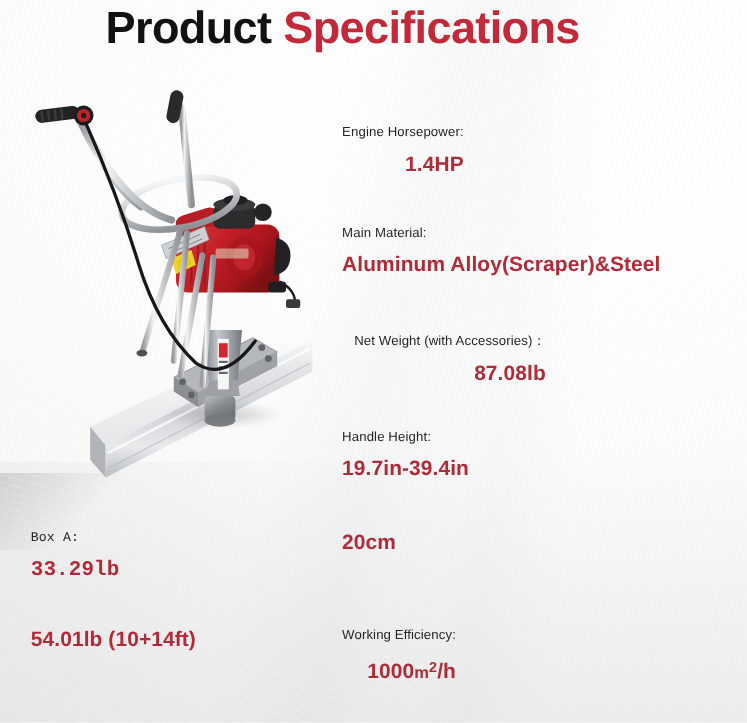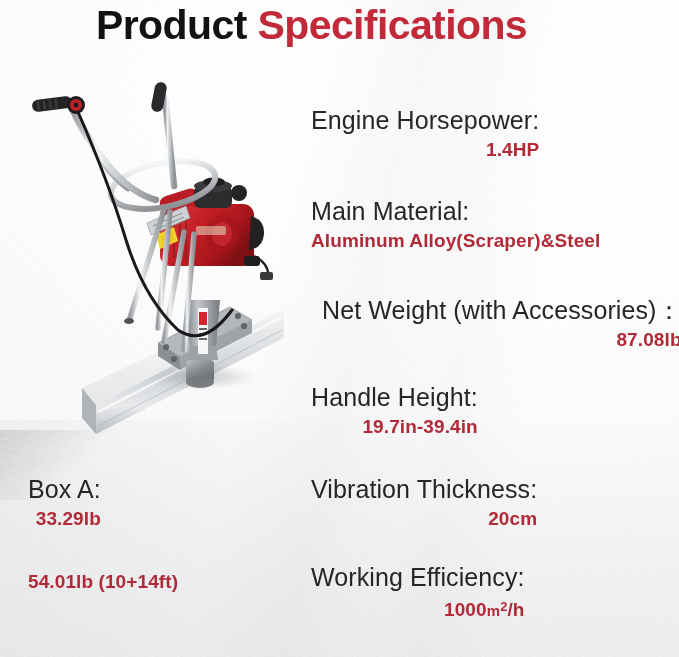--- a/index.html
+++ b/index.html
@@ -54,42 +54,42 @@
     font-weight:700; letter-spacing:-.6px;
     white-space:nowrap;
   }
   #title .dark { color:#121212; }
   #title .red  { color:#C22A3A; }
 
   
   .spec { position:absolute; white-space:nowrap; }
   .spec .lbl {
     display:block;
-    font-size:25px; line-height:25px;
+    font-size:12px; line-height:25px;
     color:#262626; font-weight:400; letter-spacing:.1px;
   }
   .spec .val {
     display:block;
     margin-top:4px;
     font-size:19px; line-height:25px;
     color:#B02A37; font-weight:700; letter-spacing:.1px;text-align:right;
   }
   .val .sup { font-size:13px; vertical-align:.38em; }
   .val .unit-m { font-size:15px; }
 
   
   #s-hp   { left:311px; top:108px; }
   #s-mat  { left:311px; top:199px; }
   #s-net  { left:322px; top:298px; }
   #s-hh   { left:311px; top:385px; }
   #s-vib  { left:311px; top:477px; }
   #s-eff  { left:311px; top:565px; }
 
   
-  #s-boxa { left:28px; top:477px; }
+  #s-boxa { left:28px; top:477px;font-family:Liberation Mono, monospace; }
   #s-boxb { left:28px; top:565px; }
 
   
   #photo {
     position:absolute; left:8px; top:60px;
     width:300px; height:400px;
   }
 
   
   #photo .ground-shadow {
@@ -281,21 +281,20 @@
     <span class="lbl">Net Weight (with Accessories)：</span>
     <span class="val">87.08lb</span>
   </div>
 
   <div class="spec" id="s-hh">
     <span class="lbl">Handle Height:</span>
     <span class="val">19.7in-39.4in</span>
   </div>
 
   <div class="spec" id="s-vib">
-    <span class="lbl">Vibration Thickness:</span>
     <span class="val">20cm</span>
   </div>
 
   <div class="spec" id="s-eff">
     <span class="lbl">Working Efficiency:</span>
     <span class="val"><span>1000</span><span class="unit-m">m</span><span class="sup">2</span><span>/h</span></span>
   </div>
 
   <div class="spec" id="s-boxa">
     <span class="lbl">Box A:</span>

